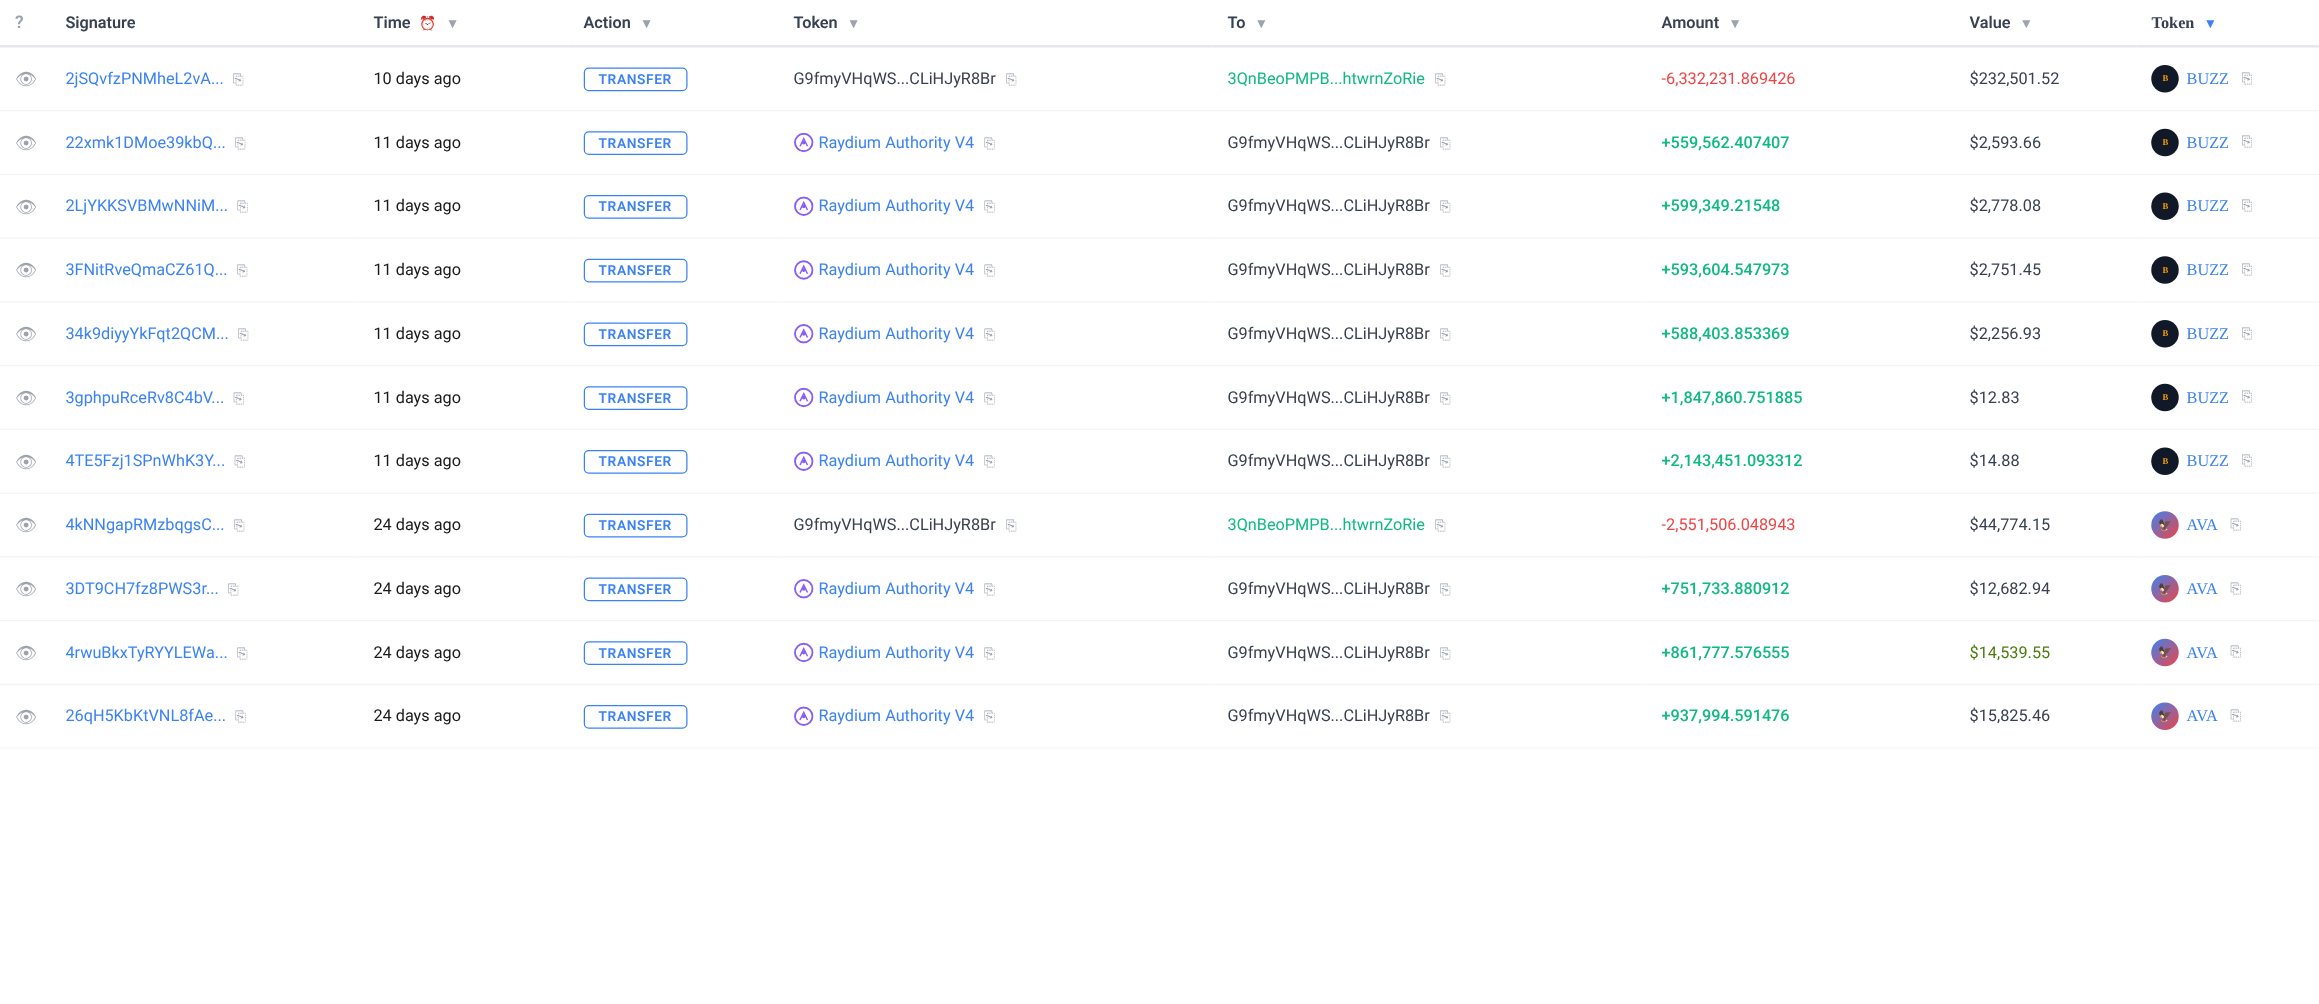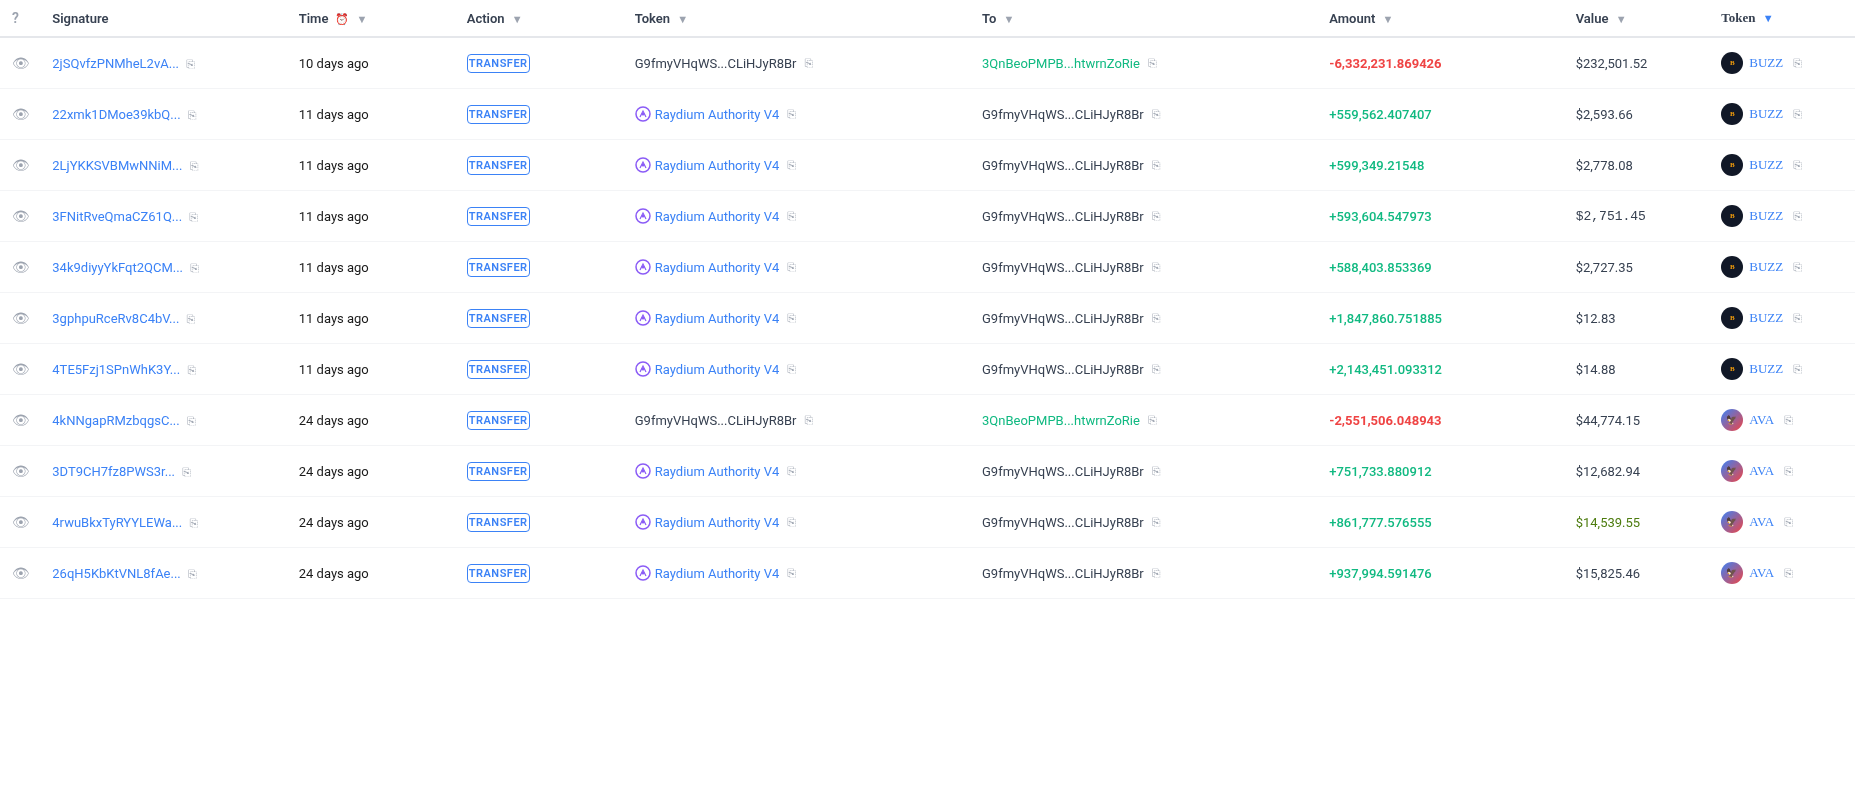--- a/index.html
+++ b/index.html
@@ -72,28 +72,28 @@
     .link-green {
       color: #10b981;
       text-decoration: none;
       cursor: pointer;
     }
 
     .transfer-badge {
       display: inline-block;
       border: 1.5px solid #3b82f6;
       color: #3b82f6;
-      padding: 2px 1px;
+      padding: 2px 11px;
       border-radius: 4px;
       font-size: 11px;
       font-weight: 600;
       letter-spacing: 0.5px;
     }
 
-    .amount-negative { color: #ef4444; font-weight: 700; }
+    .amount-negative { color: #ef4444; font-weight: 400; }
     .amount-positive { color: #10b981; font-weight: 500; }
 
     .token-cell {
       display: flex;
       align-items: center;
       gap: 6px;
     }
     .token-icon {
       width: 22px;
       height: 22px;
@@ -318,21 +318,21 @@
         <span class="icon-btn" title="Copy">⎘</span>
       </span>
           </td>
           <td class="col-to">
       <span class="from-cell">
         <span style="color:#374151;">G9fmyVHqWS...CLiHJyR8Br</span>
         <span class="icon-btn" title="Copy">⎘</span>
       </span>
           </td>
           <td class="col-amount"><span class="amount-positive">+593,604.547973</span></td>
-          <td class="col-value"><span style="color:#374151;font-family:Liberation Mono, monospace;">$2,751.45</span></td>
+          <td class="col-value"><span style="color:#374151;">$2,751.45</span></td>
           <td class="col-token">
     <span class="token-cell">
       <span class="token-icon" style="background:#111827; color:#f59e0b; font-size:7px; font-weight:900;">B</span>
       <a class="link-blue">BUZZ</a>
       <span class="icon-btn" title="Copy">⎘</span>
     </span>
           </td>
         </tr>
         <tr>
           <td class="col-question"><span class="eye-icon" title="View">👁</span></td>
@@ -355,21 +355,21 @@
         <span class="icon-btn" title="Copy">⎘</span>
       </span>
           </td>
           <td class="col-to">
       <span class="from-cell">
         <span style="color:#374151;">G9fmyVHqWS...CLiHJyR8Br</span>
         <span class="icon-btn" title="Copy">⎘</span>
       </span>
           </td>
           <td class="col-amount"><span class="amount-positive">+588,403.853369</span></td>
-          <td class="col-value"><span style="color:#374151;">$2,727.35</span></td>
+          <td class="col-value"><span style="color:#374151;">$2,256.93</span></td>
           <td class="col-token">
     <span class="token-cell">
       <span class="token-icon" style="background:#111827; color:#f59e0b; font-size:7px; font-weight:900;">B</span>
       <a class="link-blue">BUZZ</a>
       <span class="icon-btn" title="Copy">⎘</span>
     </span>
           </td>
         </tr>
         <tr>
           <td class="col-question"><span class="eye-icon" title="View">👁</span></td>

